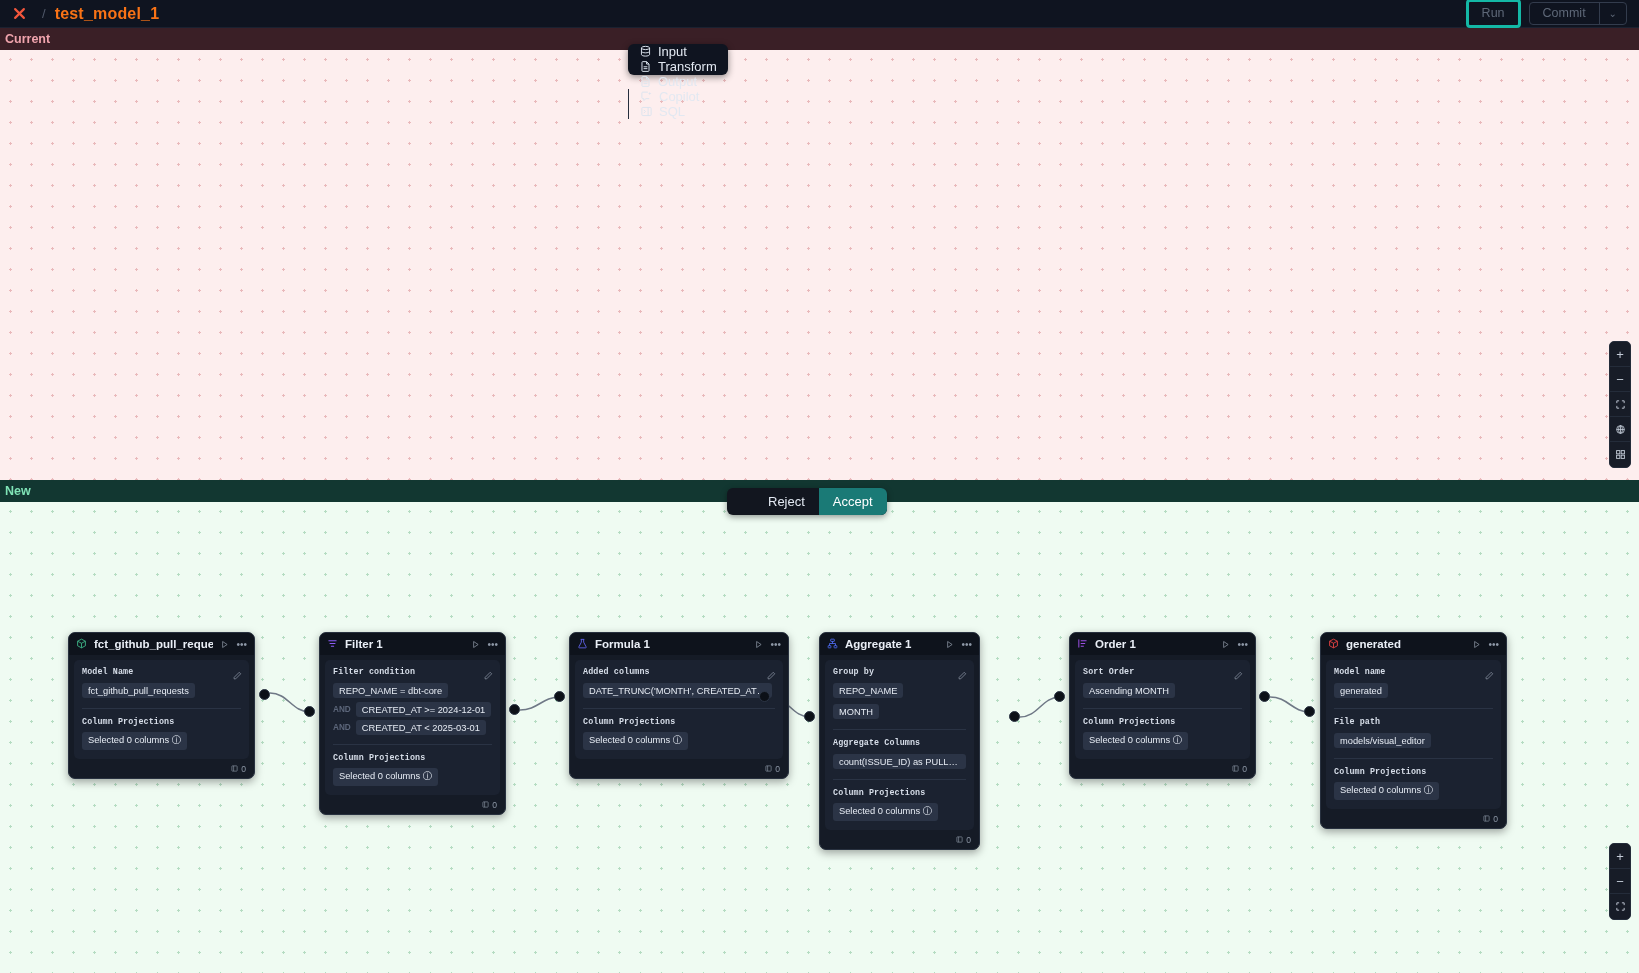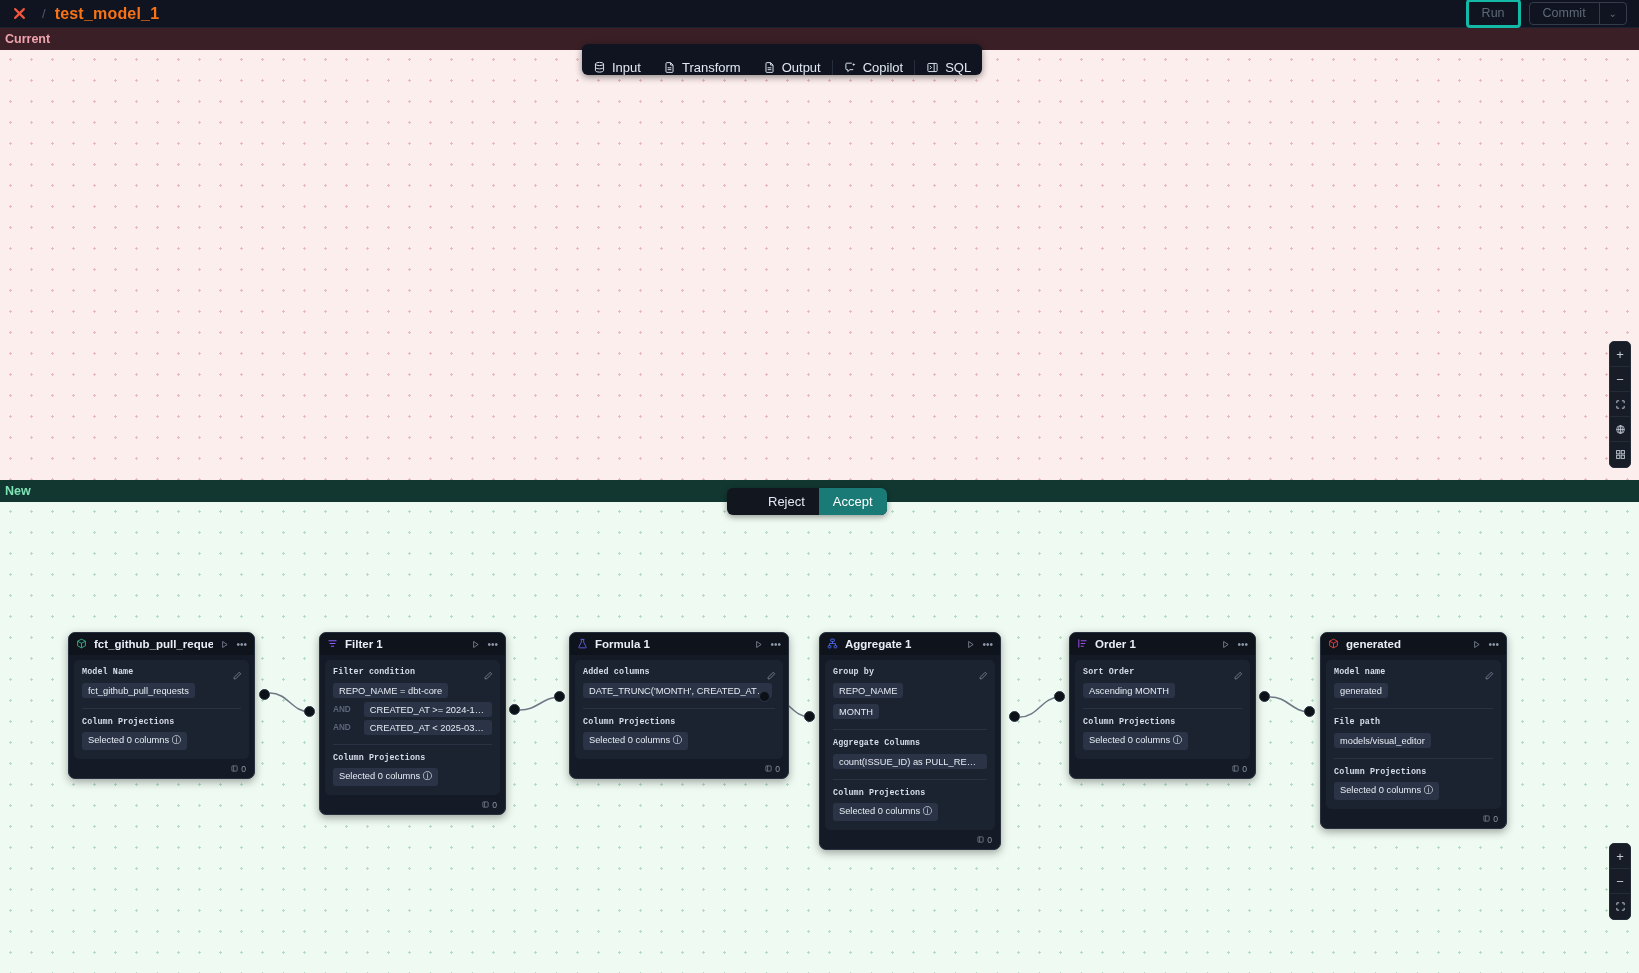--- a/index.html
+++ b/index.html
@@ -50,25 +50,26 @@
   .band {
     position: absolute; left: 0; width: 1639px; height: 22px;
     display: flex; align-items: center; padding-left: 5px;
     font-size: 12.5px; font-weight: bold;
   }
   .band-current { top: 28px; background: #3a1f26; color: #f0a4ad; }
   .band-new { top: 480px; background: #123731; color: #7fe3b6; }
 
   
   .toolbar {
-    position: absolute; left: 582px; top: 44px; height: 31px;
+    position: absolute; left: 628px; top: 44px; height: 31px;
     background: #0f1420; border-radius: 6px;
-    display: flex; align-items: flex-end;
+    display: flex; align-items: flex-start;
     box-shadow: 0 2px 7px rgba(0,0,0,.45);
     z-index: 40;
+    flex-direction: column;
   }
   .tool {
     display: flex; align-items: center; gap: 6px;
     padding: 0 11px; color: #e2e8f1; font-size: 13px;
   }
   .tool.sep-left { border-left: 1px solid #262e3d; }
   .tool svg { display: block; }
 
   
   .decision {
@@ -115,21 +116,21 @@
   .node-body { margin: 5px; background: #1b2230; border-radius: 5px; padding: 7px 8px 9px; position: relative; }
   .pencil { position: absolute; right: 7px; top: 6px; color: #8d97a6; }
   .sec-label { color: #d6dde8; font-size: 8.4px; font-weight: bold; margin-bottom: 4px; letter-spacing: .1px; font-family: Liberation Mono, monospace; }
   .sec-label.gap { margin-top: 9px; padding-top: 8px; border-top: 1px solid #2a3344; }
   .pill {
     display: inline-block; background: #2b3446; color: #e7ecf4;
     font-size: 9.3px; border-radius: 3px; padding: 2.5px 6px;
     max-width: 100%; white-space: nowrap; overflow: hidden; text-overflow: ellipsis;
     vertical-align: middle;
   }
-  .cond-row { display: flex; align-items: center; gap: 13px; margin-top: 3px; }
+  .cond-row { display: flex; align-items: center; gap: 5px; margin-top: 3px; }
   .cond-op { color: #5c667a; font-size: 8.2px; font-weight: bold; }
   .node-foot {
     display: flex; align-items: center; justify-content: flex-end; gap: 4px;
     padding: 0 8px 4px; color: #8d97a6; font-size: 8.6px;
   }
   .stack-pill { display:flex; align-items:center; gap:3px; }
 
   
   .edges { position: absolute; left: 0; top: 480px; width: 1639px; height: 493px; z-index: 10; pointer-events: none; }
   .dot { position: absolute; width: 11px; height: 11px; border-radius: 50%; background: #0c1017; border: 1px solid #2c3545; z-index: 22; }
@@ -393,21 +394,21 @@
     <span class="stack-pill">
       <svg width="7" height="7" viewBox="0 0 24 24" fill="none" stroke="#8d97a6" stroke-width="2.2">
           <rect x="3" y="3" width="18" height="18" rx="2"></rect>
           <path d="M9 3v18"></path>
         </svg>
       <span>0</span>
     </span>
   </div>
 </div>
 
-<div class="node" style="left:819px; top:632px; width:182px;">
+<div class="node" style="left:819px; top:632px; width:161px;">
   <div class="node-head">
     <span>
       <svg width="11" height="11" viewBox="0 0 24 24" fill="none" stroke="#4f6bf0" stroke-width="1.9">
         <rect x="8" y="2.5" width="8" height="5" rx="1"></rect>
         <rect x="2.5" y="16.5" width="6" height="5" rx="1"></rect>
         <rect x="15.5" y="16.5" width="6" height="5" rx="1"></rect>
         <path d="M12 7.5v4.5M5.5 16.5V12h13v4.5"></path>
       </svg>
     </span>
     <span class="node-title">Aggregate 1</span>

